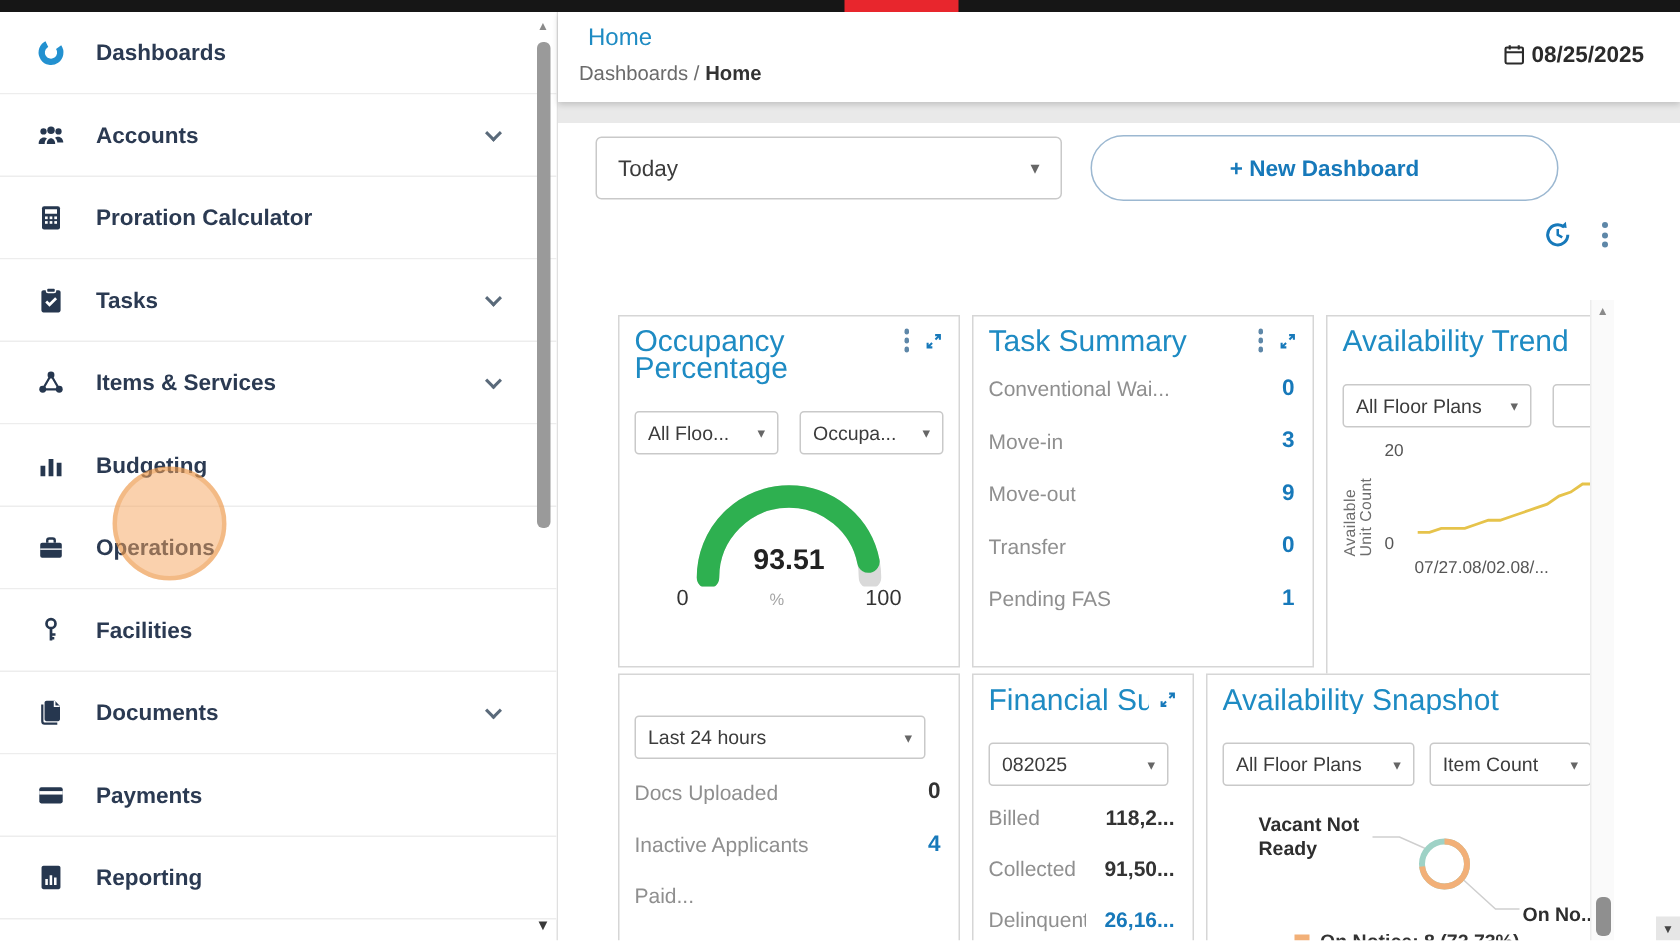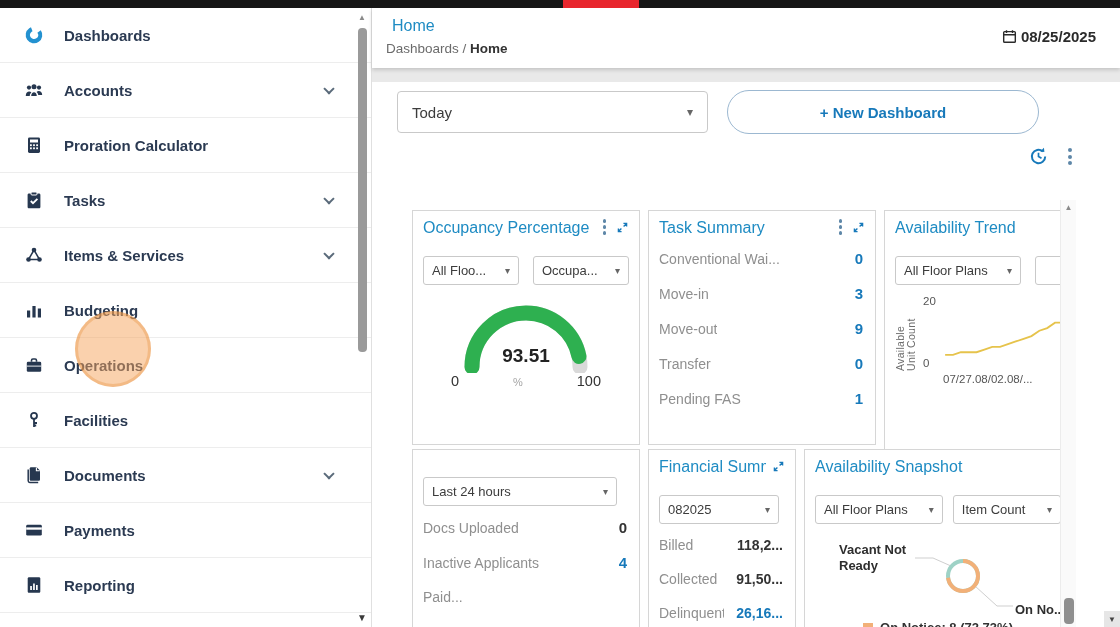--- a/index.html
+++ b/index.html
@@ -50,21 +50,21 @@
   
   .widgets { position:absolute; left:0; top:118px; width:688px; height:427px; overflow:hidden; background:#fff; }
   .card { position:absolute; background:#fff; border:1px solid #d6d6d6; padding:8px 10px; }
   .c1{left:40px;top:10px;width:228px;height:235px;}
   .c2{left:276px;top:10px;width:228px;height:235px;}
   .c3{left:512px;top:10px;width:228px;height:296px;}
   .c4{left:40px;top:249px;width:228px;height:210px;}
   .c5{left:276px;top:249px;width:148px;height:210px;}
   .c6{left:432px;top:249px;width:268px;height:210px;}
   .chead { display:flex; align-items:flex-start; }
-  .ctitle { font-size:16px; color:#1e8bc3; font-weight:400; flex:1; line-height:18px; }
+  .ctitle { font-size:20px; color:#1e8bc3; font-weight:400; flex:1; line-height:18px; }
   .nowrap { white-space:nowrap; overflow:hidden; }
   .cicons { display:flex; gap:10px; align-items:center; margin-left:6px; height:16px; flex:none; }
   .expand { cursor:pointer; display:flex; }
   .filters { display:flex; gap:14px; margin-top:7px; }
   .wrow { display:flex; justify-content:space-between; align-items:center; padding:9px 2px 9px 0; }
   .wlabel { font-size:14px; color:#8f8f8f; overflow:hidden; white-space:nowrap; }
   .wval { font-size:15px; font-weight:700; }
   .wval.blue { color:#1779ba; cursor:pointer; }
   .wval.dark { color:#333; }
   .rows { margin-top:4px; }

